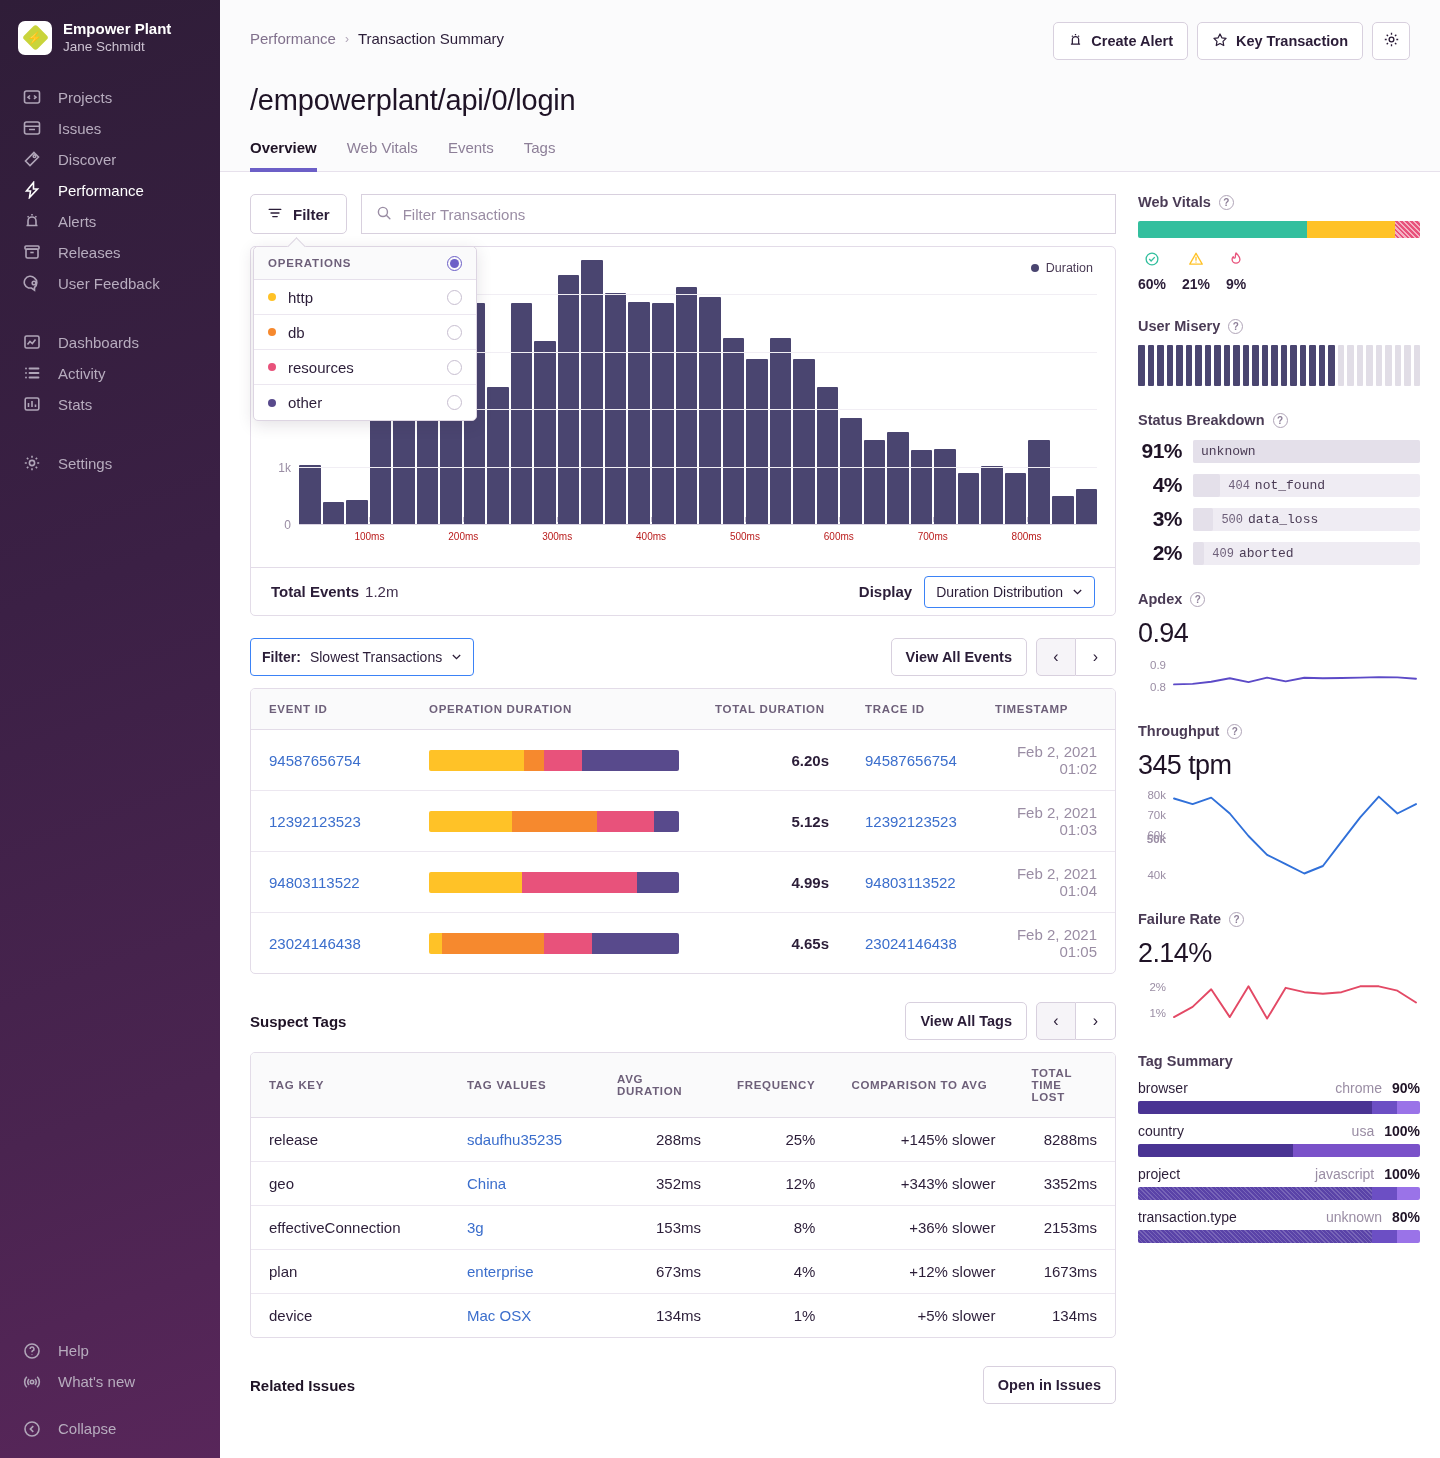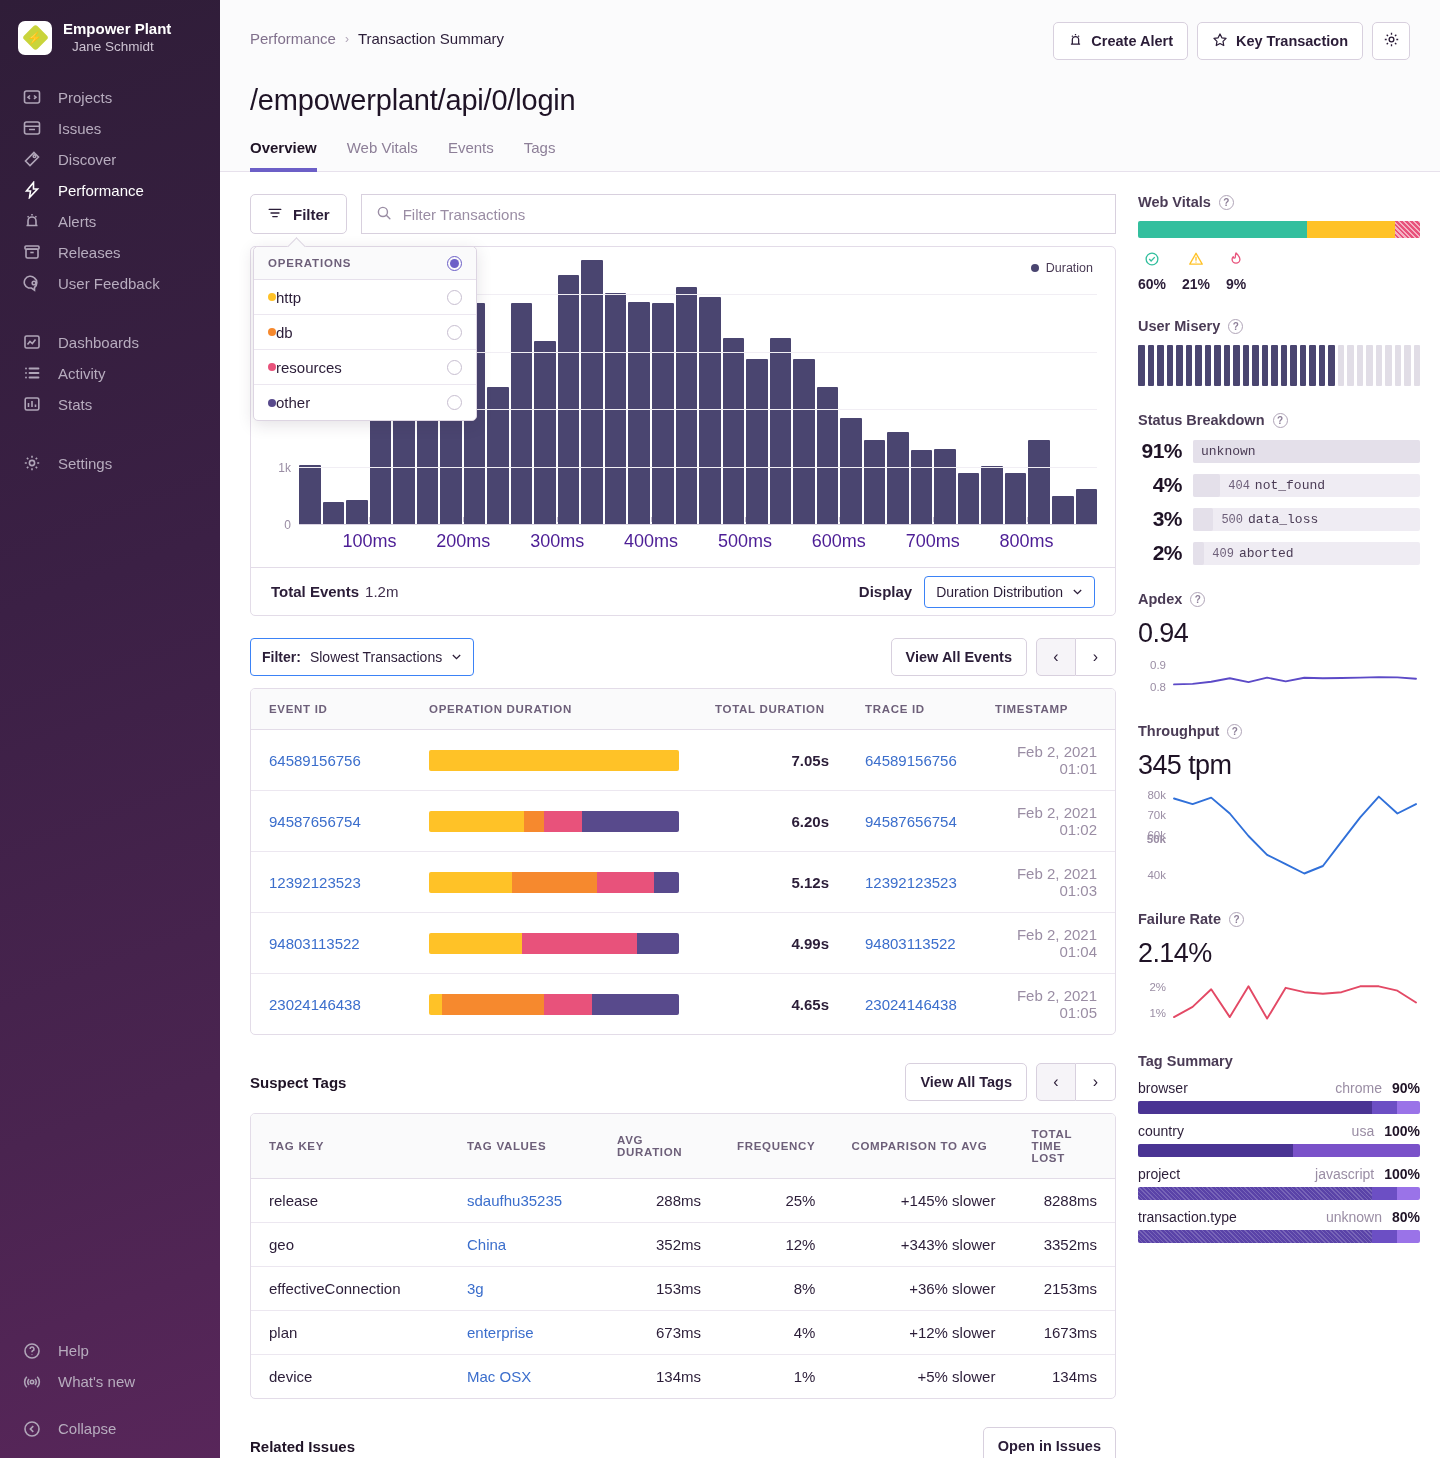--- a/index.html
+++ b/index.html
@@ -26,21 +26,21 @@
     display: flex; align-items: center; justify-content: center; flex: 0 0 34px;
   }
   .sb-diamond {
     width: 19px; height: 19px; background: #c9d43b; transform: rotate(45deg);
     border-radius: 3px; position: relative;
     display: flex; align-items: center; justify-content: center;
   }
   .sb-bolt { transform: rotate(-45deg); font-size: 12px; color: #2f1d38; line-height: 1; }
   .sb-org-text { line-height: 1.25; }
   .sb-org-name { color: #fff; font-weight: bold; font-size: 15px; }
-  .sb-org-user { color: #cdc3d2; font-size: 13.5px; margin-left: 9px; }
+  .sb-org-user { color: #cdc3d2; font-size: 13.5px; }
 
   .sb-nav { margin-top: 26px; }
   .sb-group { margin-bottom: 6px; }
   .sb-item {
     display: flex; align-items: center; gap: 16px;
     padding: 6px 0 6px 22px; height: 31px; cursor: pointer;
     color: #b7acbe; font-size: 15px;
   }
   .sb-item .ico { width: 20px; height: 20px; flex: 0 0 20px; display: flex; align-items: center; justify-content: center; }
   .sb-item.active { color: #ffffff; font-weight: normal; }
@@ -102,21 +102,21 @@
     content: ""; position: absolute; top: -7px; left: 36px; width: 12px; height: 12px;
     background: #fafafb; border-left: 1px solid #ddd5e2; border-top: 1px solid #ddd5e2;
     transform: rotate(45deg);
   }
   .dd-head {
     background: #fafafb; border-bottom: 1px solid #e6e0eb; border-radius: 5px 5px 0 0;
     padding: 0 14px; height: 33px; display: flex; align-items: center; justify-content: space-between;
     font-size: 11.5px; font-weight: bold; letter-spacing: .07em; color: #6d5f79;
   }
   .dd-item {
-    padding: 0 14px; height: 35px; display: flex; align-items: center; 
+    padding: 0 14px; height: 35px; display: flex; align-items: center; gap: 12px;
     border-bottom: 1px solid #ece7f0; font-size: 15px; cursor: pointer;
   }
   .dd-item:last-child { border-bottom: none; }
   .dd-dot { width: 8px; height: 8px; border-radius: 50%; flex: 0 0 8px; }
   .dd-label { flex: 1; }
   .radio { width: 15px; height: 15px; border-radius: 50%; border: 1px solid #c7bed0; flex: 0 0 15px; }
   .radio.on { border-color: #6c5fc7; display: flex; align-items: center; justify-content: center; }
   .radio.on:after { content: ""; width: 9px; height: 9px; background: #6c5fc7; border-radius: 50%; }
 
   
@@ -125,21 +125,21 @@
   .chart-area { position: relative; height: 320px; padding: 16px 18px 0 18px; }
   .legend { position: absolute; right: 22px; top: 14px; display: flex; align-items: center; gap: 7px; font-size: 12.5px; color: #4a3b55; }
   .legend-dot { width: 8px; height: 8px; border-radius: 50%; background: #4a4570; }
   .plot { position: absolute; left: 48px; right: 18px; top: 14px; bottom: 42px; }
   .gridline { position: absolute; left: 0; right: 0; border-top: 1px solid #f1eef4; }
   .ylab { position: absolute; right: 100%; margin-right: 8px; transform: translateY(-50%); font-size: 12px; color: #9a8da4; }
   .bars { position: absolute; left: 0; right: 0; bottom: 0; top: 0; display: flex; align-items: flex-end; gap: 2px; }
   .bar { flex: 1; background: #4a4570; border-radius: 1px 1px 0 0; }
   .xaxis { position: absolute; left: 48px; right: 18px; bottom: 42px; height: 1px; background: #d9d2e0; }
   .xticks { position: absolute; left: 48px; right: 18px; bottom: 18px; height: 18px; }
-  .xtick { position: absolute; transform: translateX(-50%); font-size: 18px; color: #4c1d95; }
+  .xtick { position: absolute; transform: translateX(-50%); font-size: 10px; color: #b91c1c; }
   .xtick:before { content: ""; position: absolute; left: 50%; top: -14px; width: 1px; height: 5px; background: #c9c0d2; }
   .chart-foot {
     border-top: 1px solid #e3dce8; height: 48px; display: flex; align-items: center;
     justify-content: space-between; padding: 0 20px;
   }
   .tot-events { font-size: 15px; }
   .tot-events b { font-weight: bold; }
   .tot-events span { color: #40304d; margin-left: 6px; }
   .display-wrap { display: flex; align-items: center; gap: 12px; }
   .display-lbl { font-weight: bold; font-size: 15px; }
@@ -567,31 +567,20 @@
             <thead>
               <tr>
                 <th style="width:160px">EVENT ID</th>
                 <th style="width:268px">OPERATION DURATION</th>
                 <th class="ta-r" style="width:150px">TOTAL DURATION</th>
                 <th style="width:130px">TRACE ID</th>
                 <th class="ta-r">TIMESTAMP</th>
               </tr>
             </thead>
             <tbody id="events-body">
-                <tr>
-                  <td><span class="link">64589156756</span></td>
-                  <td>
-                    <div class="opbar">
-                      <span class="opseg" style="width:100%;background:#FFC227"></span>
-                    </div>
-                  </td>
-                  <td class="ta-r" style="font-weight:bold">7.05s</td>
-                  <td><span class="link">64589156756</span></td>
-                  <td class="ta-r muted">Feb 2, 2021 01:01</td>
-                </tr>
                 <tr>
                   <td><span class="link">94587656754</span></td>
                   <td>
                     <div class="opbar">
                       <span class="opseg" style="width:38%;background:#FFC227"></span>
                       <span class="opseg" style="width:8%;background:#F6892E"></span>
                       <span class="opseg" style="width:15%;background:#E8527B"></span>
                       <span class="opseg" style="width:39%;background:#584A8C"></span>
                     </div>
                   </td>

